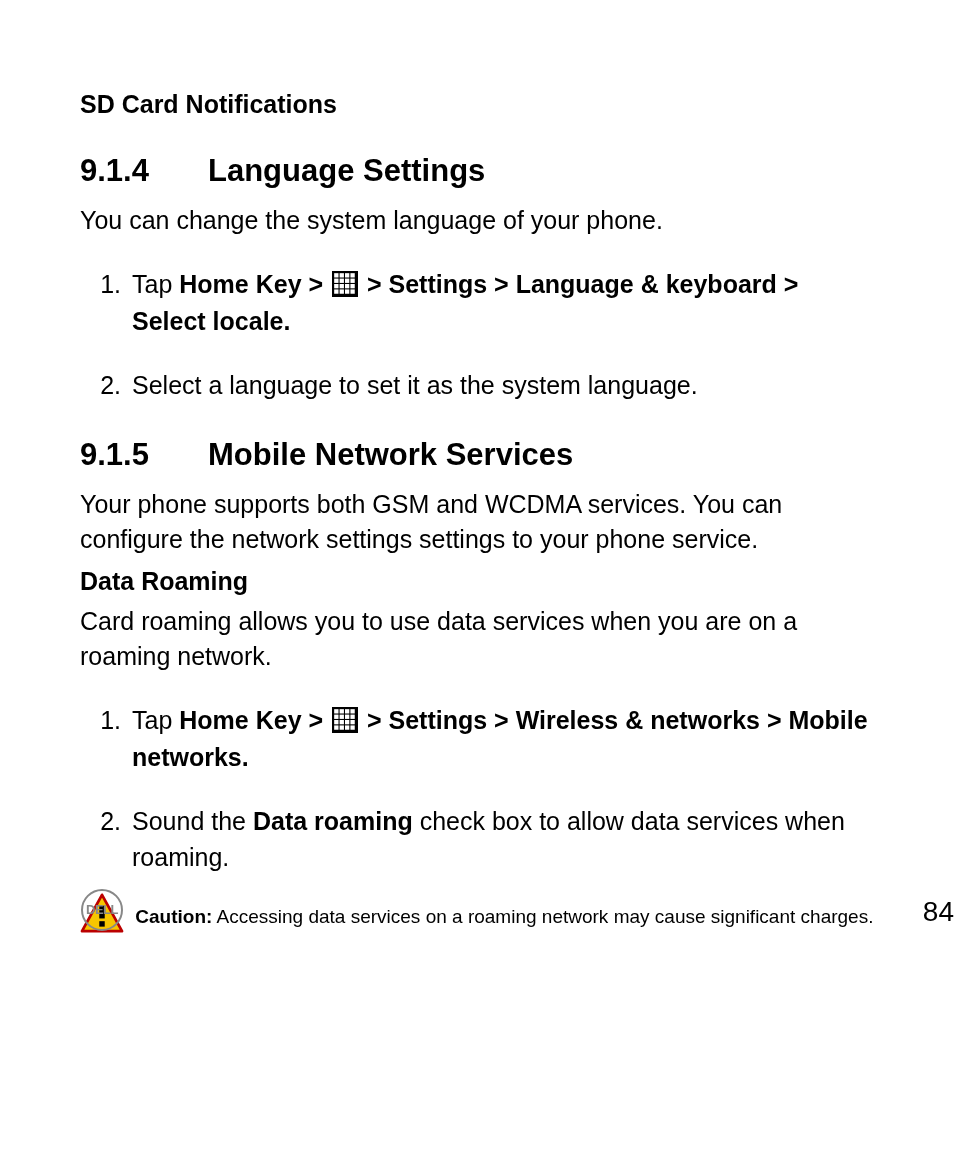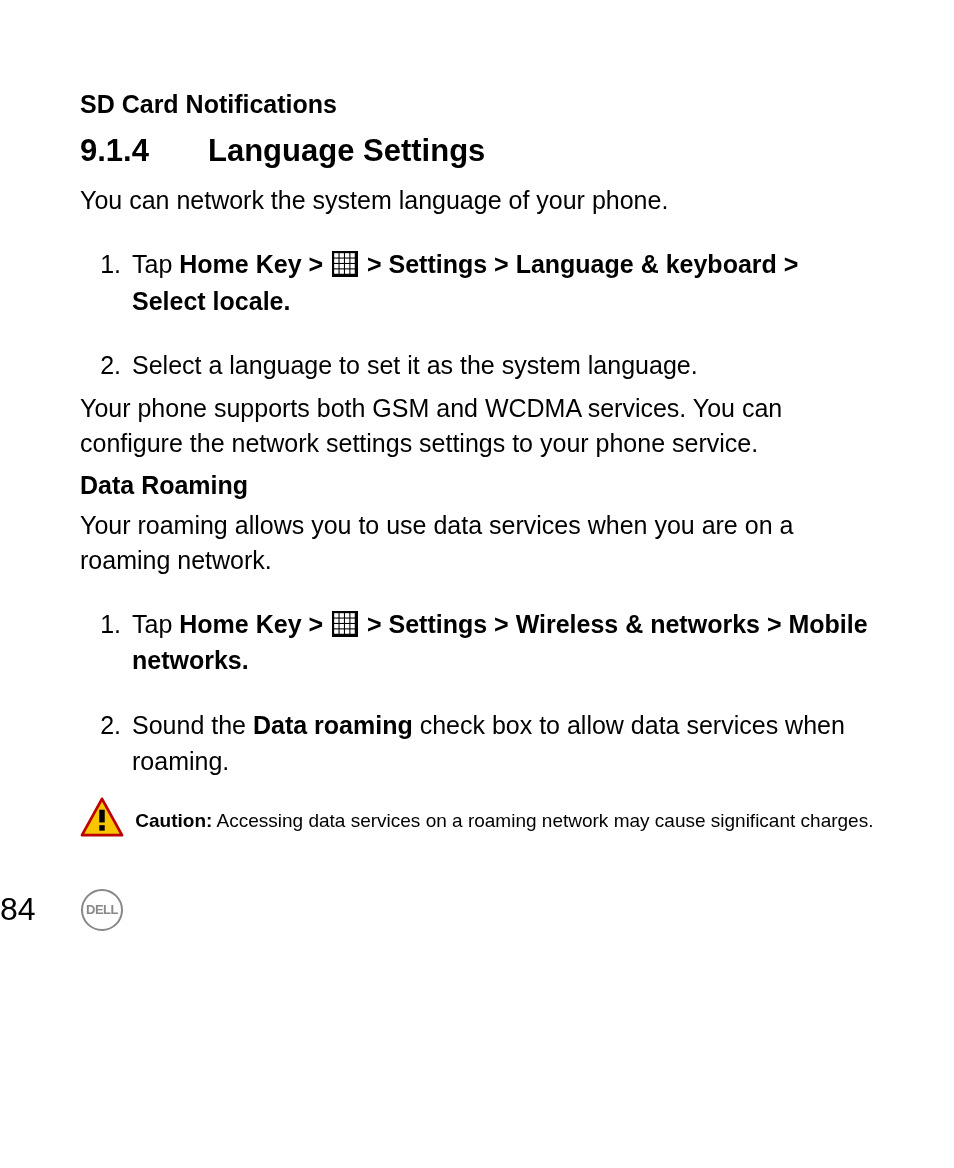--- a/index.html
+++ b/index.html
@@ -22,21 +22,21 @@
     margin: 0 0 6px 0;
   }
   .heading-sub {
     font-size: 25px;
     font-weight: 700;
     margin: 0 0 8px 0;
   }
   .heading-section {
     font-size: 31px;
     font-weight: 700;
-    margin: 12px 0 12px 0;
+    margin: 32px 0 12px 0;
     line-height: 1.3;
   }
   .section-number {
     display: inline-block;
     min-width: 128px;
   }
   b { font-weight: 700; }
   ol {
     margin: 0 0 8px 0;
     padding-left: 48px;
@@ -66,22 +66,22 @@
     width: 44px;
     height: 40px;
     vertical-align: -10px;
     margin-right: 6px;
   }
   .page-footer {
     position: absolute;
     bottom: 32px;
     left: 0;
     width: 100%;
-    text-align: left;
-    font-size: 32px;
+    text-align: right;
+    font-size: 28px;
   }
   .dell-logo {
     position: absolute;
     bottom: 28px;
     left: 80px;
     width: 44px;
     height: 44px;
     text-align: right;
   }
   .dell-logo circle { fill: none; stroke: #888; stroke-width: 2; }
@@ -90,21 +90,21 @@
 </head>
 <body>
 
 <div class="page">
 
   <p class="heading-sub">SD Card Notifications</p>
 
   <h2 class="heading-section">
     <span class="section-number">9.1.4</span><span>Language Settings</span>
   </h2>
-  <p class="body-text">You can network the system language of your phone.</p>
+  <p class="body-text">You can change the system language of your phone.</p>
   <ol>
     <li>
       <span>Tap </span><b>Home Key &gt; </b><span class="apps-icon">
         <svg viewBox="0 0 24 24" width="26" height="26">
           <rect x="0" y="0" width="24" height="24" fill="#000"></rect>
           <g fill="#fff">
             <rect x="2" y="2" width="4" height="4"></rect>
               <rect x="7" y="2" width="4" height="4"></rect>
               <rect x="12" y="2" width="4" height="4"></rect>
               <rect x="17" y="2" width="4" height="4"></rect>
@@ -120,24 +120,27 @@
               <rect x="7" y="17" width="4" height="4"></rect>
               <rect x="12" y="17" width="4" height="4"></rect>
               <rect x="17" y="17" width="4" height="4"></rect>
           </g>
         </svg>
       </span><b> &gt; Settings &gt; Language &amp; keyboard &gt; Select locale.</b>
     </li>
     <li>Select a language to set it as the system language.</li>
   </ol>
 
+  <h2 class="heading-section">
+    <span class="section-number">9.1.5</span><span>Mobile Network Services</span>
+  </h2>
   <p class="body-text">Your phone supports both GSM and WCDMA services. You can configure the network settings settings to your phone service.</p>
 
   <p class="heading-sub" style="margin-top:10px;">Data Roaming</p>
-  <p class="body-text">Your roaming allows you to use data services when you are on a roaming network.</p>
+  <p class="body-text">Card roaming allows you to use data services when you are on a roaming network.</p>
   <ol>
     <li>
       <span>Tap </span><b>Home Key &gt; </b><span class="apps-icon">
         <svg viewBox="0 0 24 24" width="26" height="26">
           <rect x="0" y="0" width="24" height="24" fill="#000"></rect>
           <g fill="#fff">
             <rect x="2" y="2" width="4" height="4"></rect>
               <rect x="7" y="2" width="4" height="4"></rect>
               <rect x="12" y="2" width="4" height="4"></rect>
               <rect x="17" y="2" width="4" height="4"></rect>

